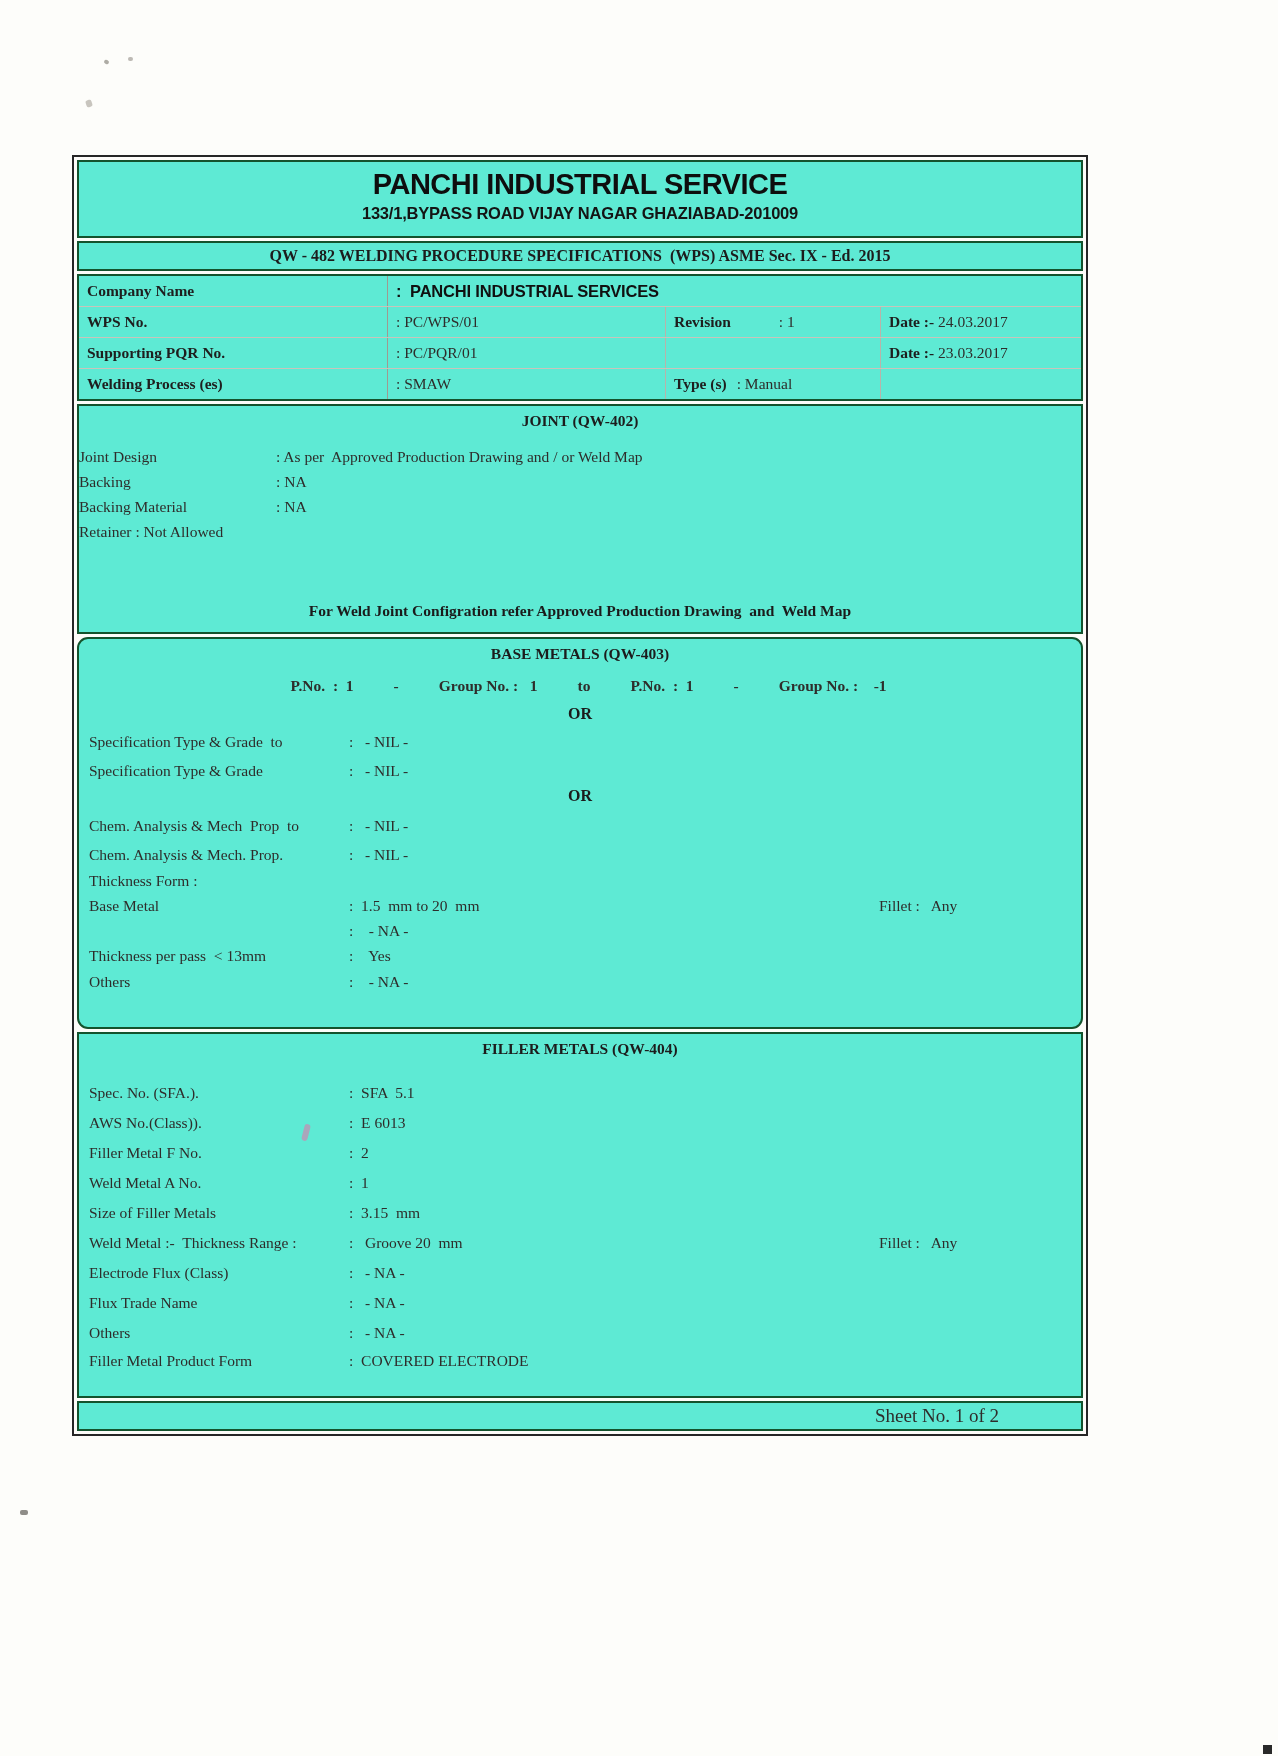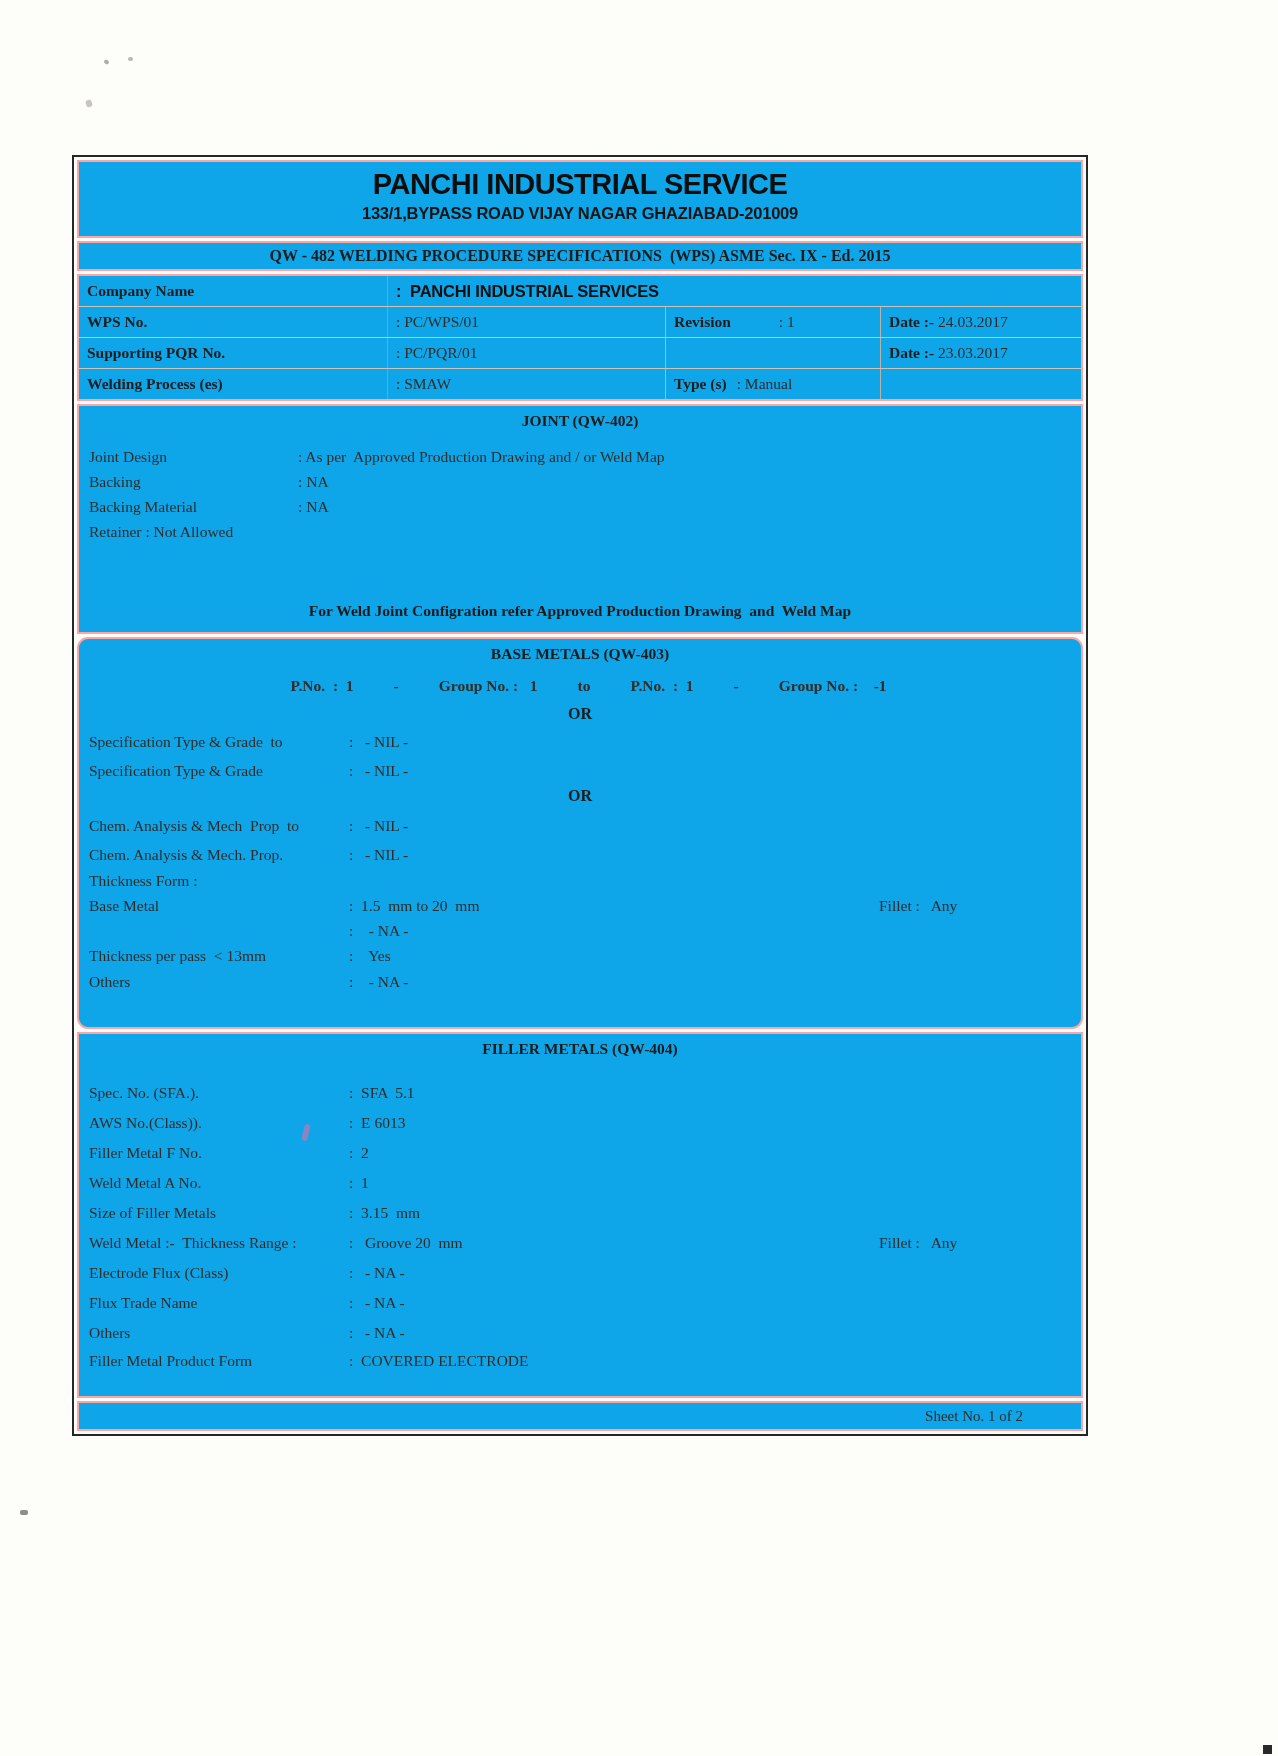--- a/index.html
+++ b/index.html
@@ -11,25 +11,25 @@
     -webkit-font-smoothing:antialiased;
   }
   .doc{
     position:absolute;left:72px;top:155px;width:1016px;
     border:2px solid #262626;
     padding:3px;
     background:#fdfcf9;
     box-sizing:border-box;
   }
   .section{
-    border:2px solid #fca5a5;
+    border:2px solid #14532d;
     margin-bottom:3px;
     box-sizing:border-box;
     position:relative;
-    background:#0ea5e9;
+    background:#5eead4;
   }
   .section:last-child{margin-bottom:0;}
 
   
   .header-box{height:78px;text-align:center;}
   .company-title{
     font-family:"Liberation Sans", sans-serif;font-weight:bold;
     font-size:29px;letter-spacing:-0.5px;color:#0e0e0e;
     margin-top:6px;line-height:32px;
   }
@@ -61,21 +61,21 @@
   .kv-gap-s{display:inline-block;width:10px;}
 
   
   .sec-head{
     text-align:center;font-weight:bold;font-size:15.5px;color:#1c1c1c;
     padding-top:6px;height:24px;box-sizing:content-box;
   }
 
   
   .joint-box{height:230px;}
-  .j-row{display:flex;padding-left:10px;line-height:25px;font-size:15.5px;gap:12px;}
+  .j-row{display:flex;padding-left:0;line-height:25px;font-size:15.5px;}
   .j-row .jl{width:197px;white-space:pre;}
   .j-row .jv{white-space:pre;text-align:center;}
   .joint-rows{margin-top:8px;}
   .joint-note{
     text-align:center;font-weight:bold;font-size:15.5px;color:#1b1b1b;
     margin-top:58px;white-space:pre;
   }
 
   
   .base-box{height:392px;border-radius:11px;}
@@ -92,21 +92,21 @@
   .bm-sp{height:29px;} .bm-sp2{height:26px;} .bm-sp3{height:24px;}
 
   
   .filler-box{height:366px;}
   .fm-rows{margin-top:14px;}
   .fm-row{height:30px;}
   .fm-row-last{height:25px;}
 
   
   .footer-bar{height:30px;display:flex;align-items:center;justify-content:flex-end;}
-  .sheet-no{font-size:15px;padding-right:58px;white-space:pre;text-align:center;}
+  .sheet-no{font-size:19px;padding-right:82px;white-space:pre;text-align:center;}
 
   
   .artifact{position:absolute;pointer-events:none;}
   .pink-speck{left:303px;top:1124px;width:6px;height:17px;background:rgba(233,110,165,.55);transform:rotate(14deg);border-radius:3px;}
   .corner-chip{left:1263px;top:1745px;width:9px;height:9px;background:#2a2a2a;}
   .pencil-a{left:104px;top:60px;width:5px;height:4px;background:rgba(110,105,95,.55);border-radius:2px;transform:rotate(30deg);}
   .pencil-b{left:128px;top:57px;width:5px;height:4px;background:rgba(110,105,95,.45);border-radius:2px;}
   .pencil-c{left:86px;top:100px;width:6px;height:7px;background:rgba(120,112,100,.4);border-radius:2px;transform:rotate(-20deg);}
   .edge-mark{left:20px;top:1510px;width:8px;height:5px;background:rgba(70,66,60,.6);border-radius:2px;}
 </style>

